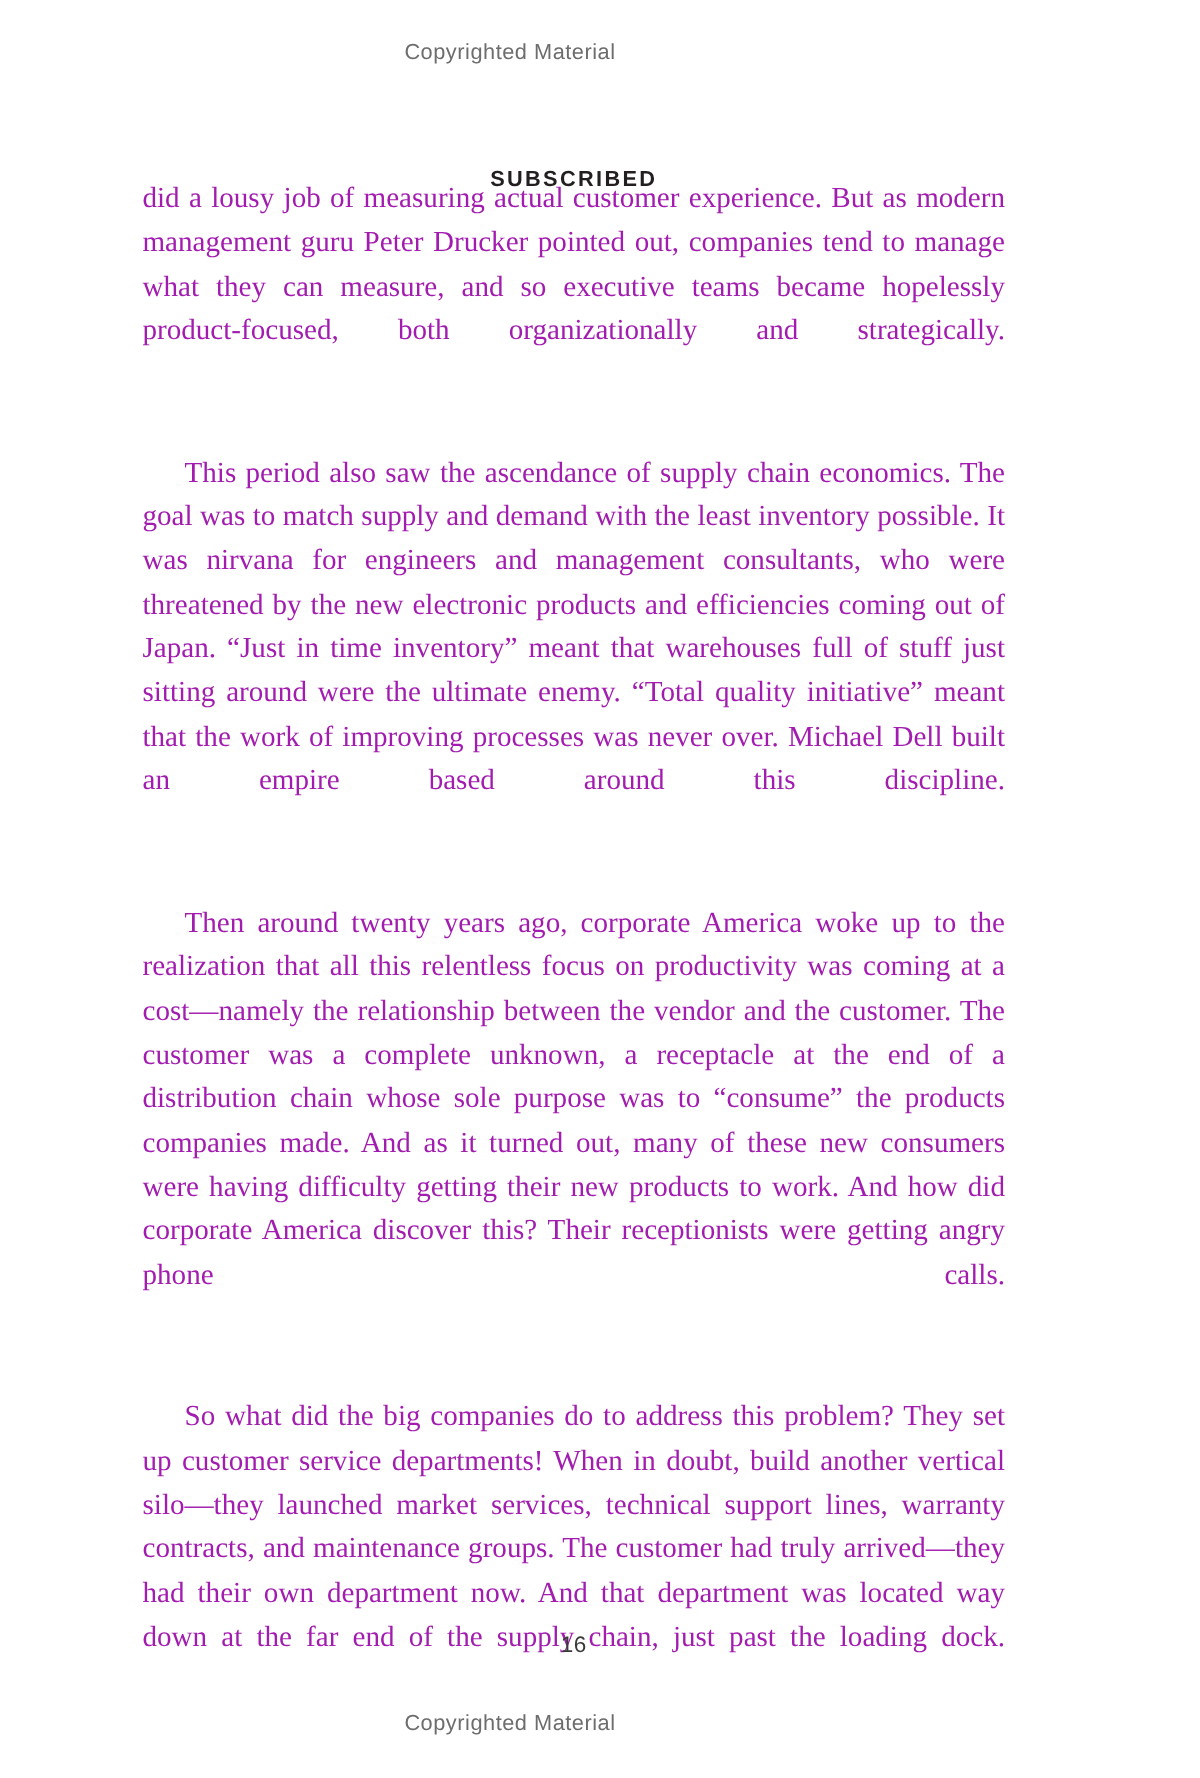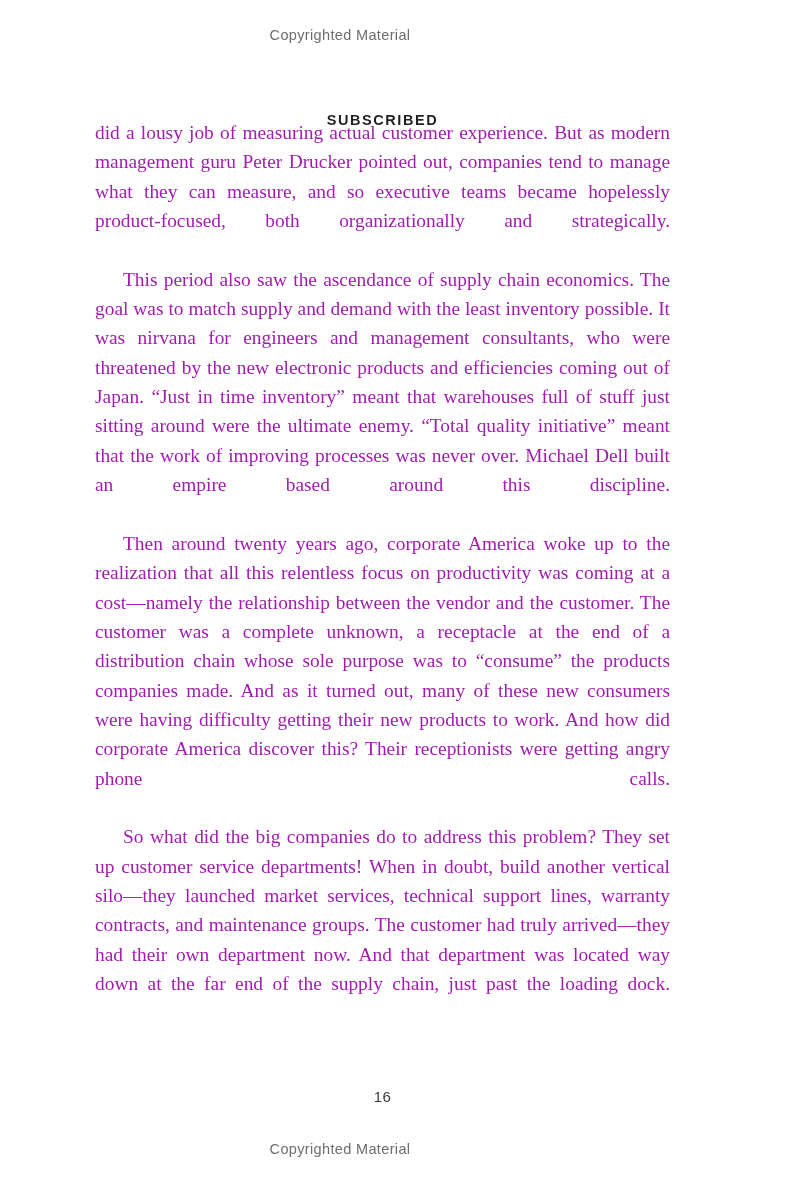--- a/index.html
+++ b/index.html
@@ -67,20 +67,21 @@
     font-size: 19.4px;
     line-height: 29.35px;
     text-align: justify;
     text-justify: inter-word;
     color: #a21caf;
     hyphens: none;
     -webkit-hyphens: none;
   }
   .para.indent {
     text-indent: 28px;
+    margin-top: 36px;
   }
   
   .para::after {
     content: "";
     display: inline-block;
     width: 100%;
   }
 
   
   .folio {

